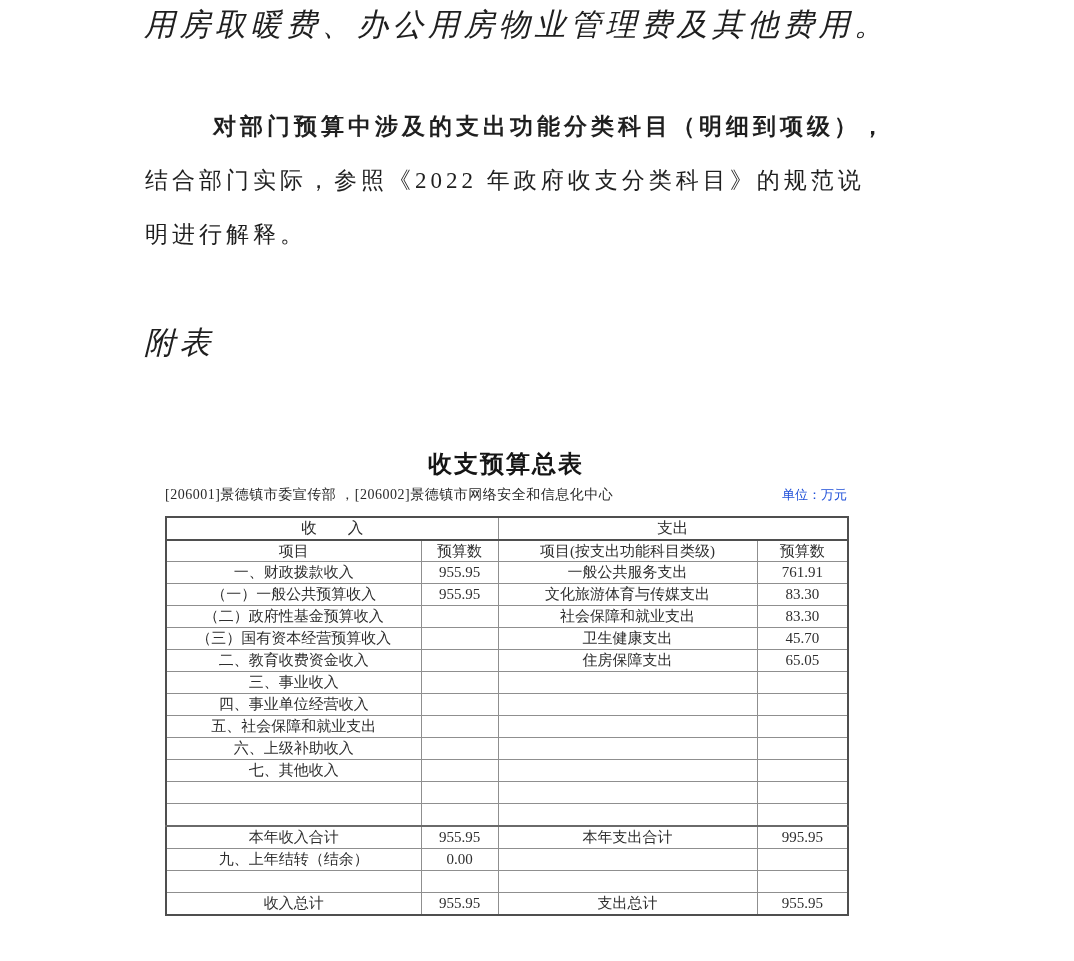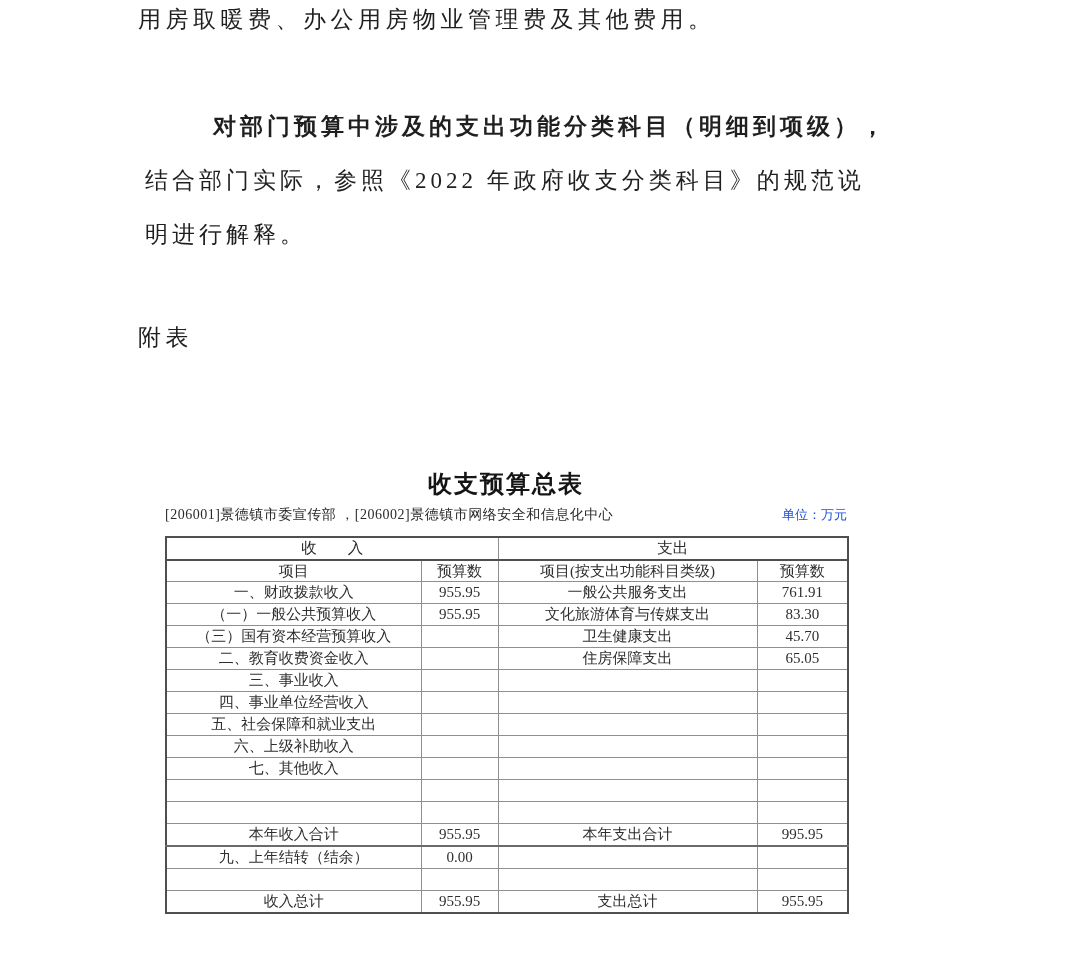--- a/index.html
+++ b/index.html
@@ -6,39 +6,40 @@
   body{
     width:1074px;height:961px;
     background:#ffffff;
     position:relative;
     font-family:"Liberation Serif","DejaVu Serif",serif;
     color:#1f1f1f;
     overflow:hidden;
   }
   .doc-line{
     position:absolute;
-    left:138px;
-    font-size:23px;
+    left:144px;
+    font-size:31px;
     letter-spacing:4.5px;
     white-space:nowrap;
+    font-style:italic;
   }
   #intro-line{top:4px;}
   #paragraph{
     position:absolute;
     left:145px;top:100px;width:790px;
     font-size:23px;letter-spacing:4px;
   }
   #paragraph .pline{line-height:54px;white-space:nowrap;}
   #paragraph .pline.indent{text-indent:68px;font-weight:bold;}
   #attachment-label{top:322px;}
 
   
   #table-block{
     position:absolute;
-    left:165px;top:468px;width:682px;
+    left:165px;top:448px;width:682px;
   }
   #table-title{
     text-align:center;
     font-size:24px;
     font-weight:bold;
     letter-spacing:2px;
     color:#151515;
     line-height:32px;
   }
   #table-meta{
@@ -125,20 +126,26 @@
           <td>一般公共服务支出</td>
           <td>761.91</td>
         </tr>
         <tr>
           <td>（一）一般公共预算收入</td>
           <td>955.95</td>
           <td>文化旅游体育与传媒支出</td>
           <td>83.30</td>
         </tr>
         <tr>
+          <td>（二）政府性基金预算收入</td>
+          <td></td>
+          <td>社会保障和就业支出</td>
+          <td>83.30</td>
+        </tr>
+        <tr>
           <td>（三）国有资本经营预算收入</td>
           <td></td>
           <td>卫生健康支出</td>
           <td>45.70</td>
         </tr>
         <tr>
           <td>二、教育收费资金收入</td>
           <td></td>
           <td>住房保障支出</td>
           <td>65.05</td>

